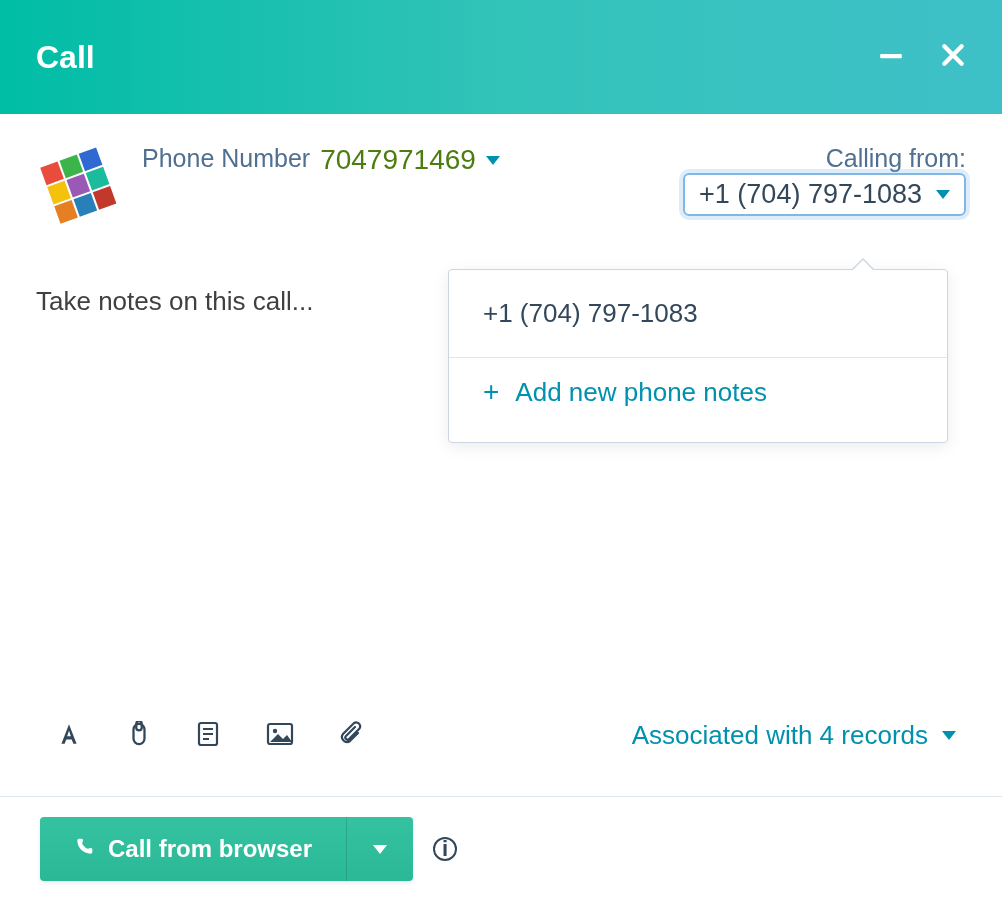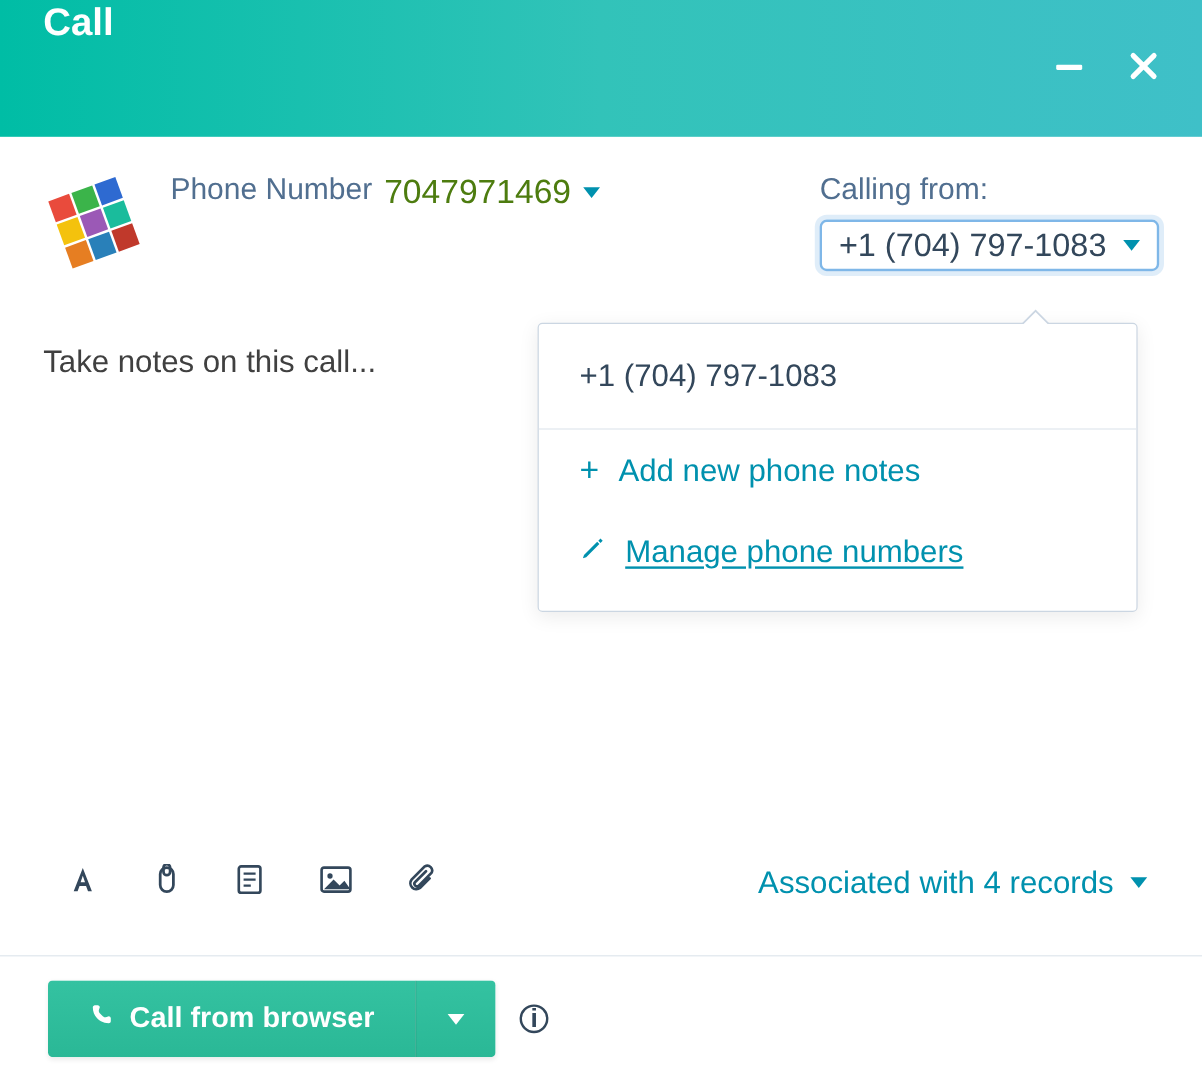--- a/index.html
+++ b/index.html
@@ -1,34 +1,35 @@
 <!DOCTYPE html>
 <html><head>
 <meta charset="utf-8">
 <style>
   * { box-sizing: border-box; margin: 0; padding: 0; }
   body { font-family: -apple-system, BlinkMacSystemFont, "Segoe UI", Helvetica, Arial, sans-serif; background: #fff; width: 1002px; height: 902px; overflow: hidden; }
   .header {
     height: 114px;
     background: linear-gradient(90deg, #00bda5 0%, #32c3b9 50%, #3fc0c8 100%);
     display: flex;
+    align-items: center;
     justify-content: space-between;
     padding: 0 36px;
   }
   .header-title { color: #fff; font-size: 32px; font-weight: 700; }
   .header-controls { display: flex; align-items: center; gap: 36px; }
   .header-controls svg { cursor: pointer; }
   .body-area { padding: 30px 36px 0 36px; position: relative; }
   .contact-row { display: flex; justify-content: space-between; align-items: flex-start; }
   .contact-left { display: flex; gap: 24px; align-items: flex-start; }
   .avatar { width: 82px; height: 82px; border-radius: 6px; display: block; }
   .contact-info { display: flex; flex-direction: row; gap: 10px; }
   .label-text { color: #516f90; font-size: 25px; font-weight: 500; }
   .phone-select { display: flex; align-items: center; gap: 10px; color: #4d7c0f; font-size: 28px; font-weight: 400; cursor: pointer; }
-  .calling-from { display: flex; flex-direction: column; gap: 10px; }
+  .calling-from { display: flex; flex-direction: column; gap: 0; align-items: flex-end; }
   .calling-from-box {
     border: 2px solid #7fb7e8;
     border-radius: 6px;
     padding: 4px 14px;
     display: flex;
     align-items: center;
     gap: 14px;
     box-shadow: 0 0 0 4px rgba(127,183,232,0.25);
     cursor: pointer;
     position: relative;
@@ -185,28 +186,20 @@
   </div>
 
   <div class="popover">
     <div class="popover-arrow"></div>
     <div class="popover-item">+1 (704) 797-1083</div>
     <div class="popover-actions">
       <div class="popover-action">
         <span class="plus-icon">+</span>
         <span>Add new phone notes</span>
       </div>
-      <div class="popover-action manage">
-        <span class="pencil-icon">
-          <svg viewBox="0 0 24 24">
-              <path d="M3 21l3-1 12-12-2-2L4 18l-1 3zM17 5l2 2 2-2-2-2-2 2z" fill="#0091ae"></path>
-            </svg>
-        </span>
-        <span>Manage phone numbers</span>
-      </div>
     </div>
   </div>
 
 </div>
 
 <div class="toolbar">
   <div class="toolbar-icons">
     <span>
       <svg width="26" height="26" viewBox="0 0 24 24">
           <path d="M12 3 L5 21 H8 L9.5 17 H14.5 L16 21 H19 L12 3 Z M10.3 14 L12 9 L13.7 14 Z" fill="#33475b"></path>

